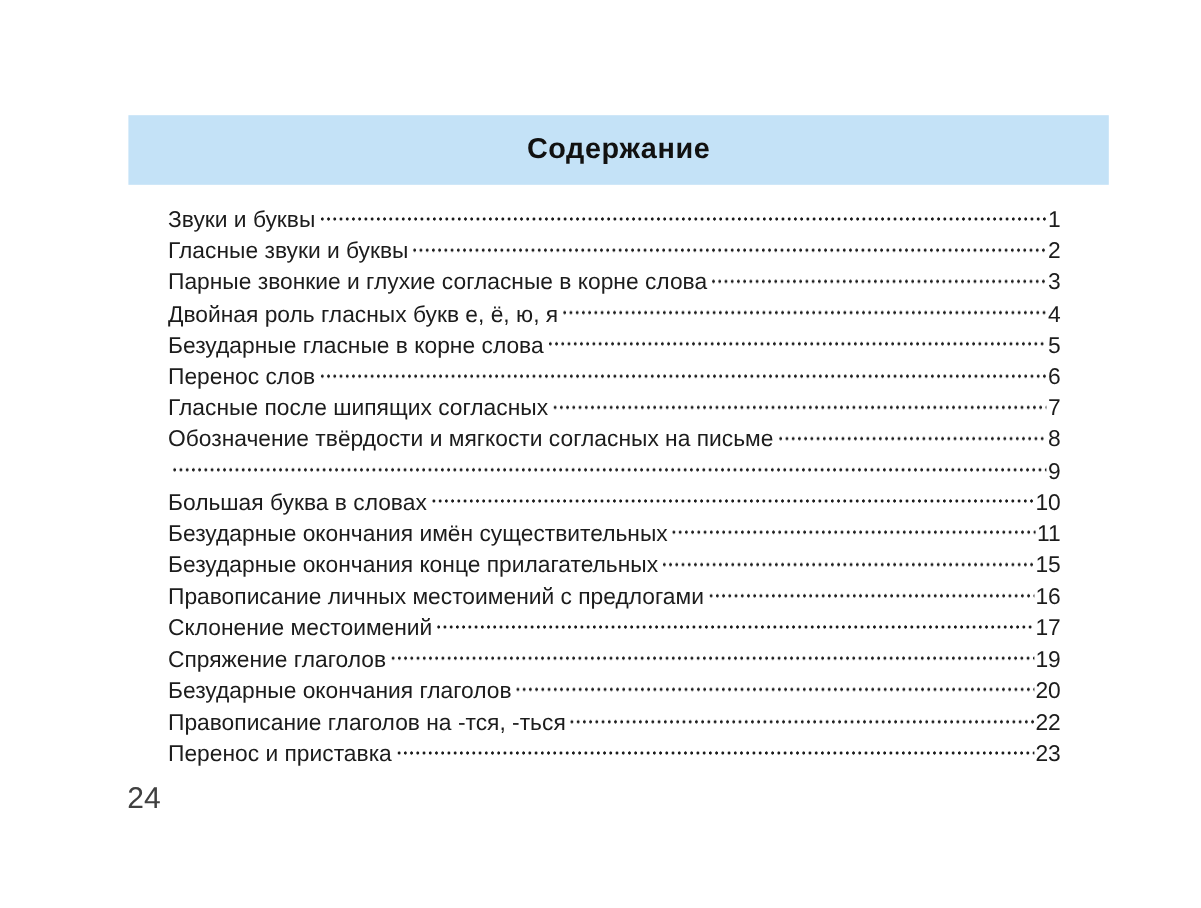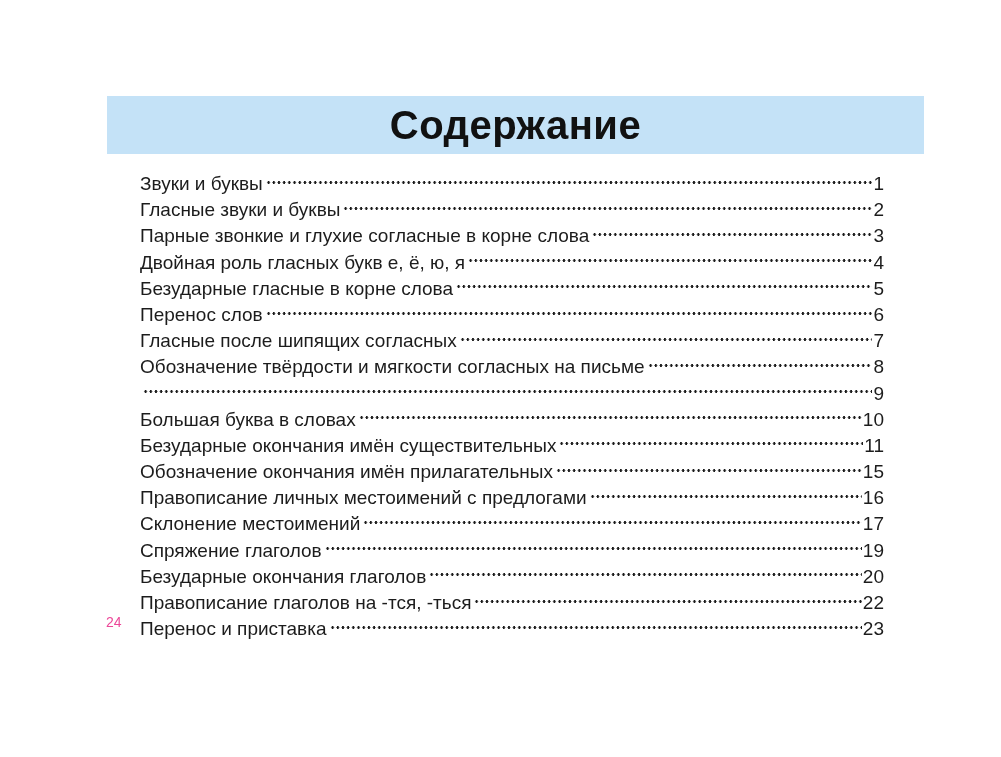--- a/index.html
+++ b/index.html
@@ -14,21 +14,21 @@
   .page { position: absolute; inset: 0; }
 
   .toc-header {
     position: absolute;
     left: 107px; top: 96px;
     width: 817px; height: 58px;
     display: flex; align-items: center; justify-content: center;
   }
   .toc-header h1 {
     margin: 0;
-    font-size: 40px;
+    font-size: 24px;
     font-weight: bold;
     color: #111111;
     letter-spacing: 0.5px;
   }
 
   .toc-list {
     position: absolute;
     left: 140px; top: 171px;
     width: 744px;
   }
@@ -48,23 +48,23 @@
     margin: 0 1px 4px 3px;
     background-image: radial-gradient(circle, #1b1b1b 1.15px, transparent 1.5px);
     background-size: 5.2px 5px;
     background-repeat: repeat-x;
     background-position: left bottom;
   }
   .toc-page { flex: 0 0 auto; }
 
   .page-number {
     position: absolute;
-    left: 106px; top: 614px;
-    font-size: 14px;
-    color: #ec4899;
+    left: 106px; top: 651px;
+    font-size: 25px;
+    color: #404040;
   }
 </style>
 </head>
 <body>
 
 <div class="page">
 
   <header class="toc-header" style="background: rgb(196, 226, 247);">
     <h1>Содержание</h1>
   </header>
@@ -129,21 +129,21 @@
     <span class="toc-page">10</span>
   </div>
 
   <div class="toc-row">
     <span class="toc-title"><span>Безударные окончания имён существительных </span></span>
     <span class="toc-leader"></span>
     <span class="toc-page">11</span>
   </div>
 
   <div class="toc-row">
-    <span class="toc-title"><span>Обозначение окончания имён прилагательных </span></span>
+    <span class="toc-title"><span>Безударные окончания конце прилагательных </span></span>
     <span class="toc-leader"></span>
     <span class="toc-page">15</span>
   </div>
 
   <div class="toc-row">
     <span class="toc-title"><span>Правописание личных местоимений с предлогами</span></span>
     <span class="toc-leader"></span>
     <span class="toc-page">16</span>
   </div>
 

